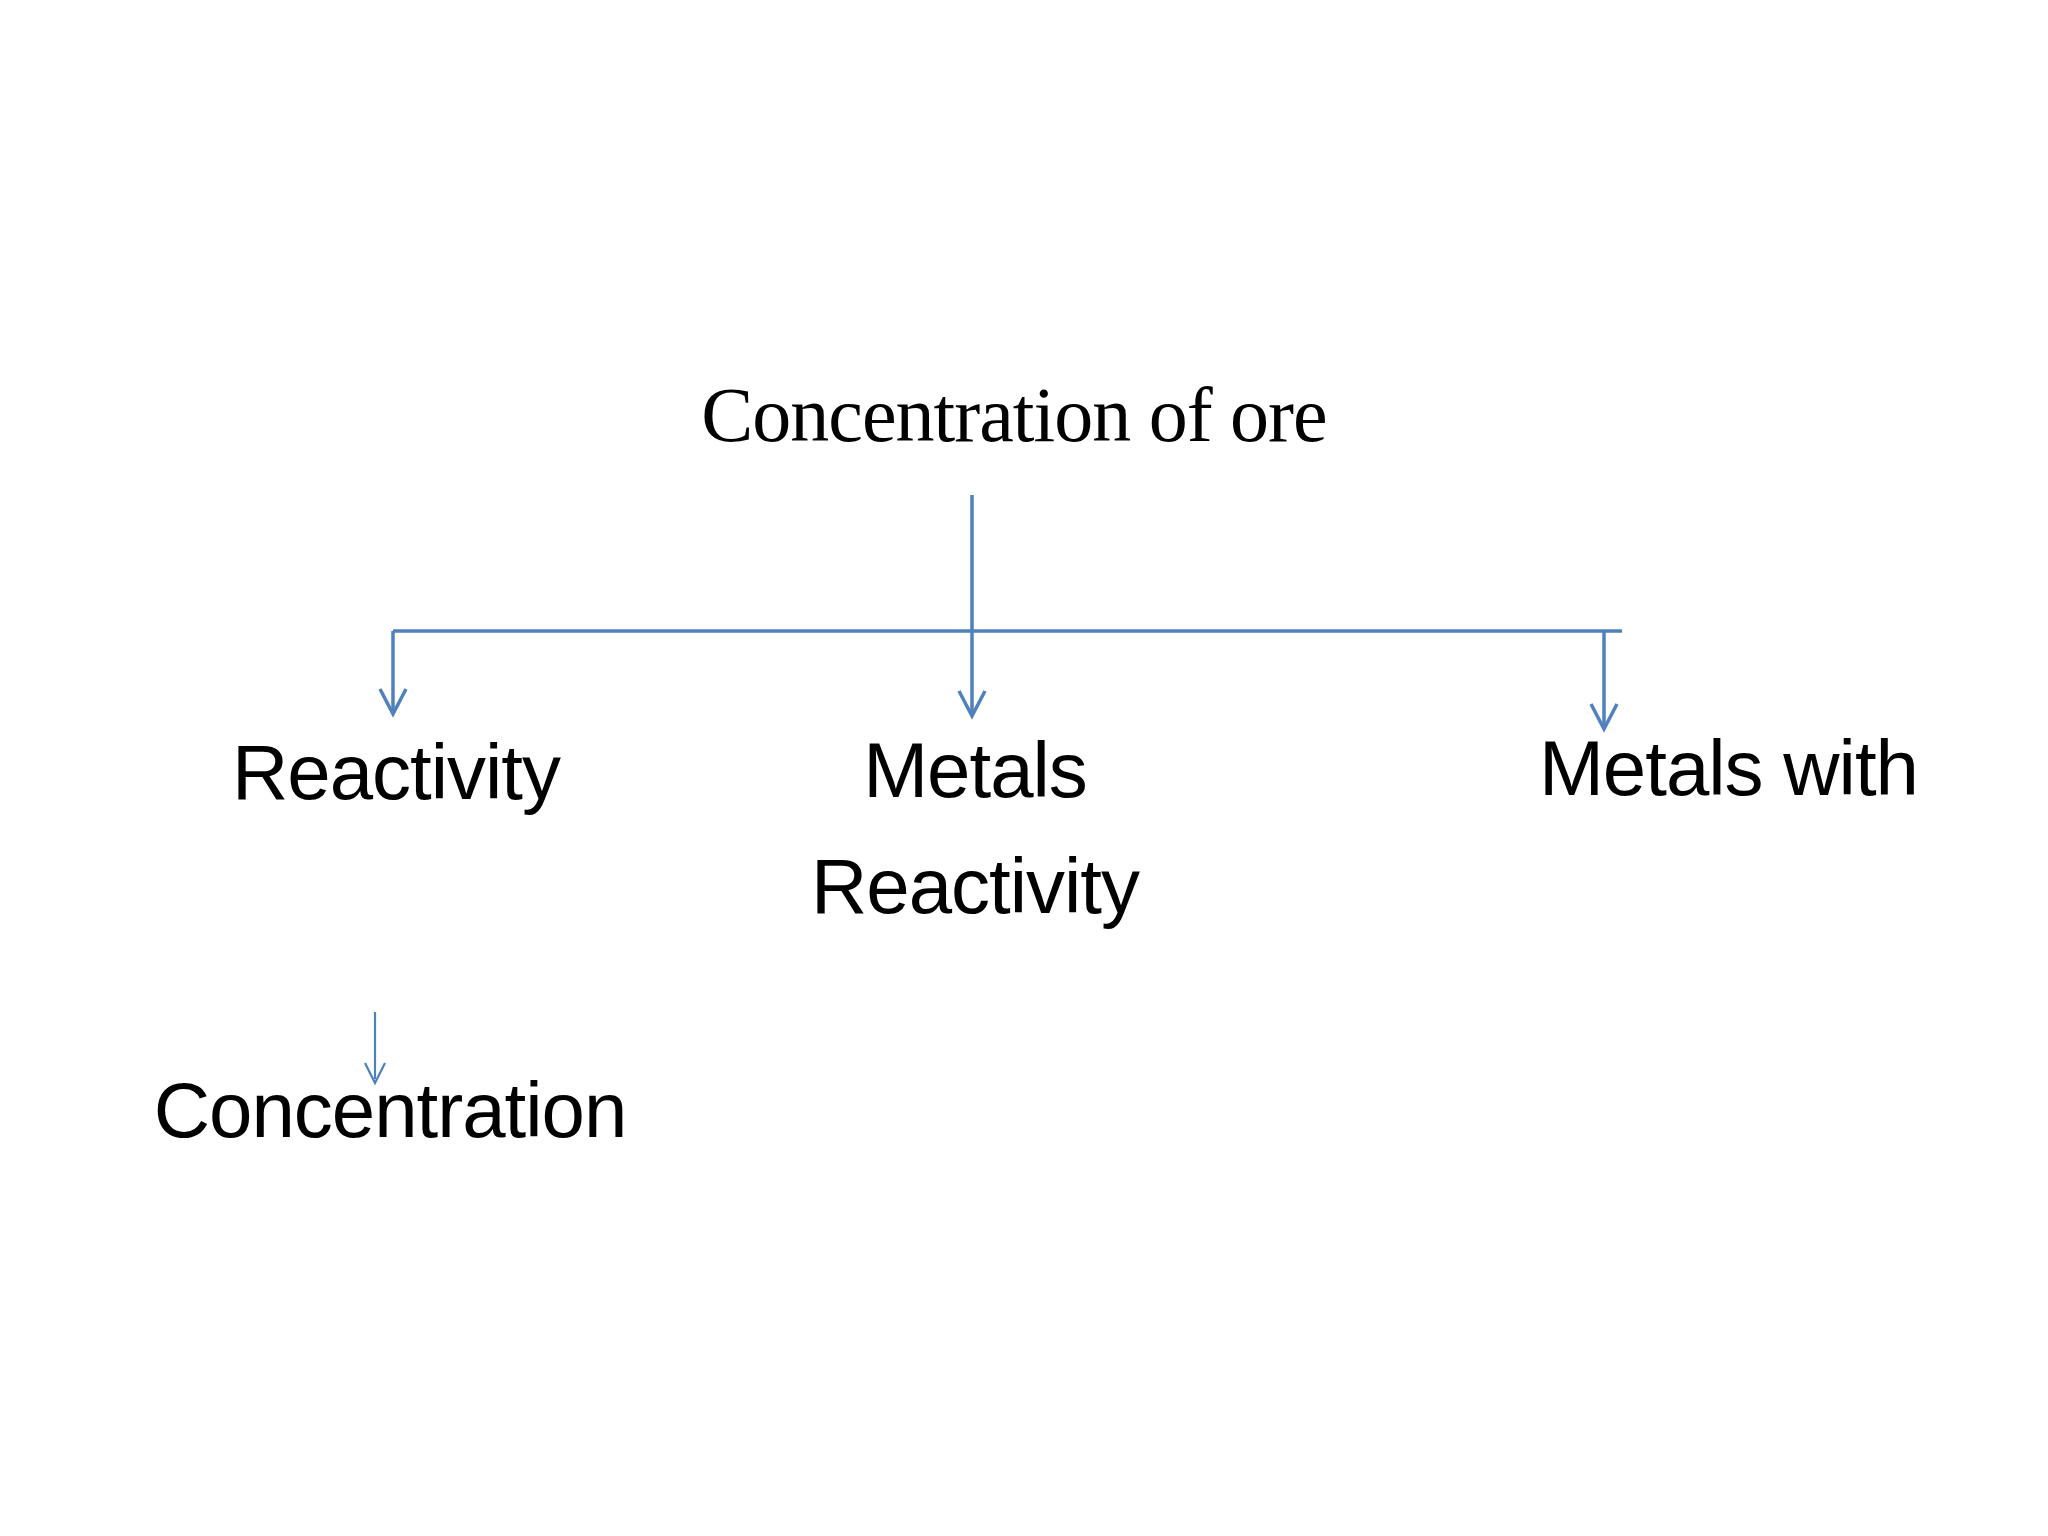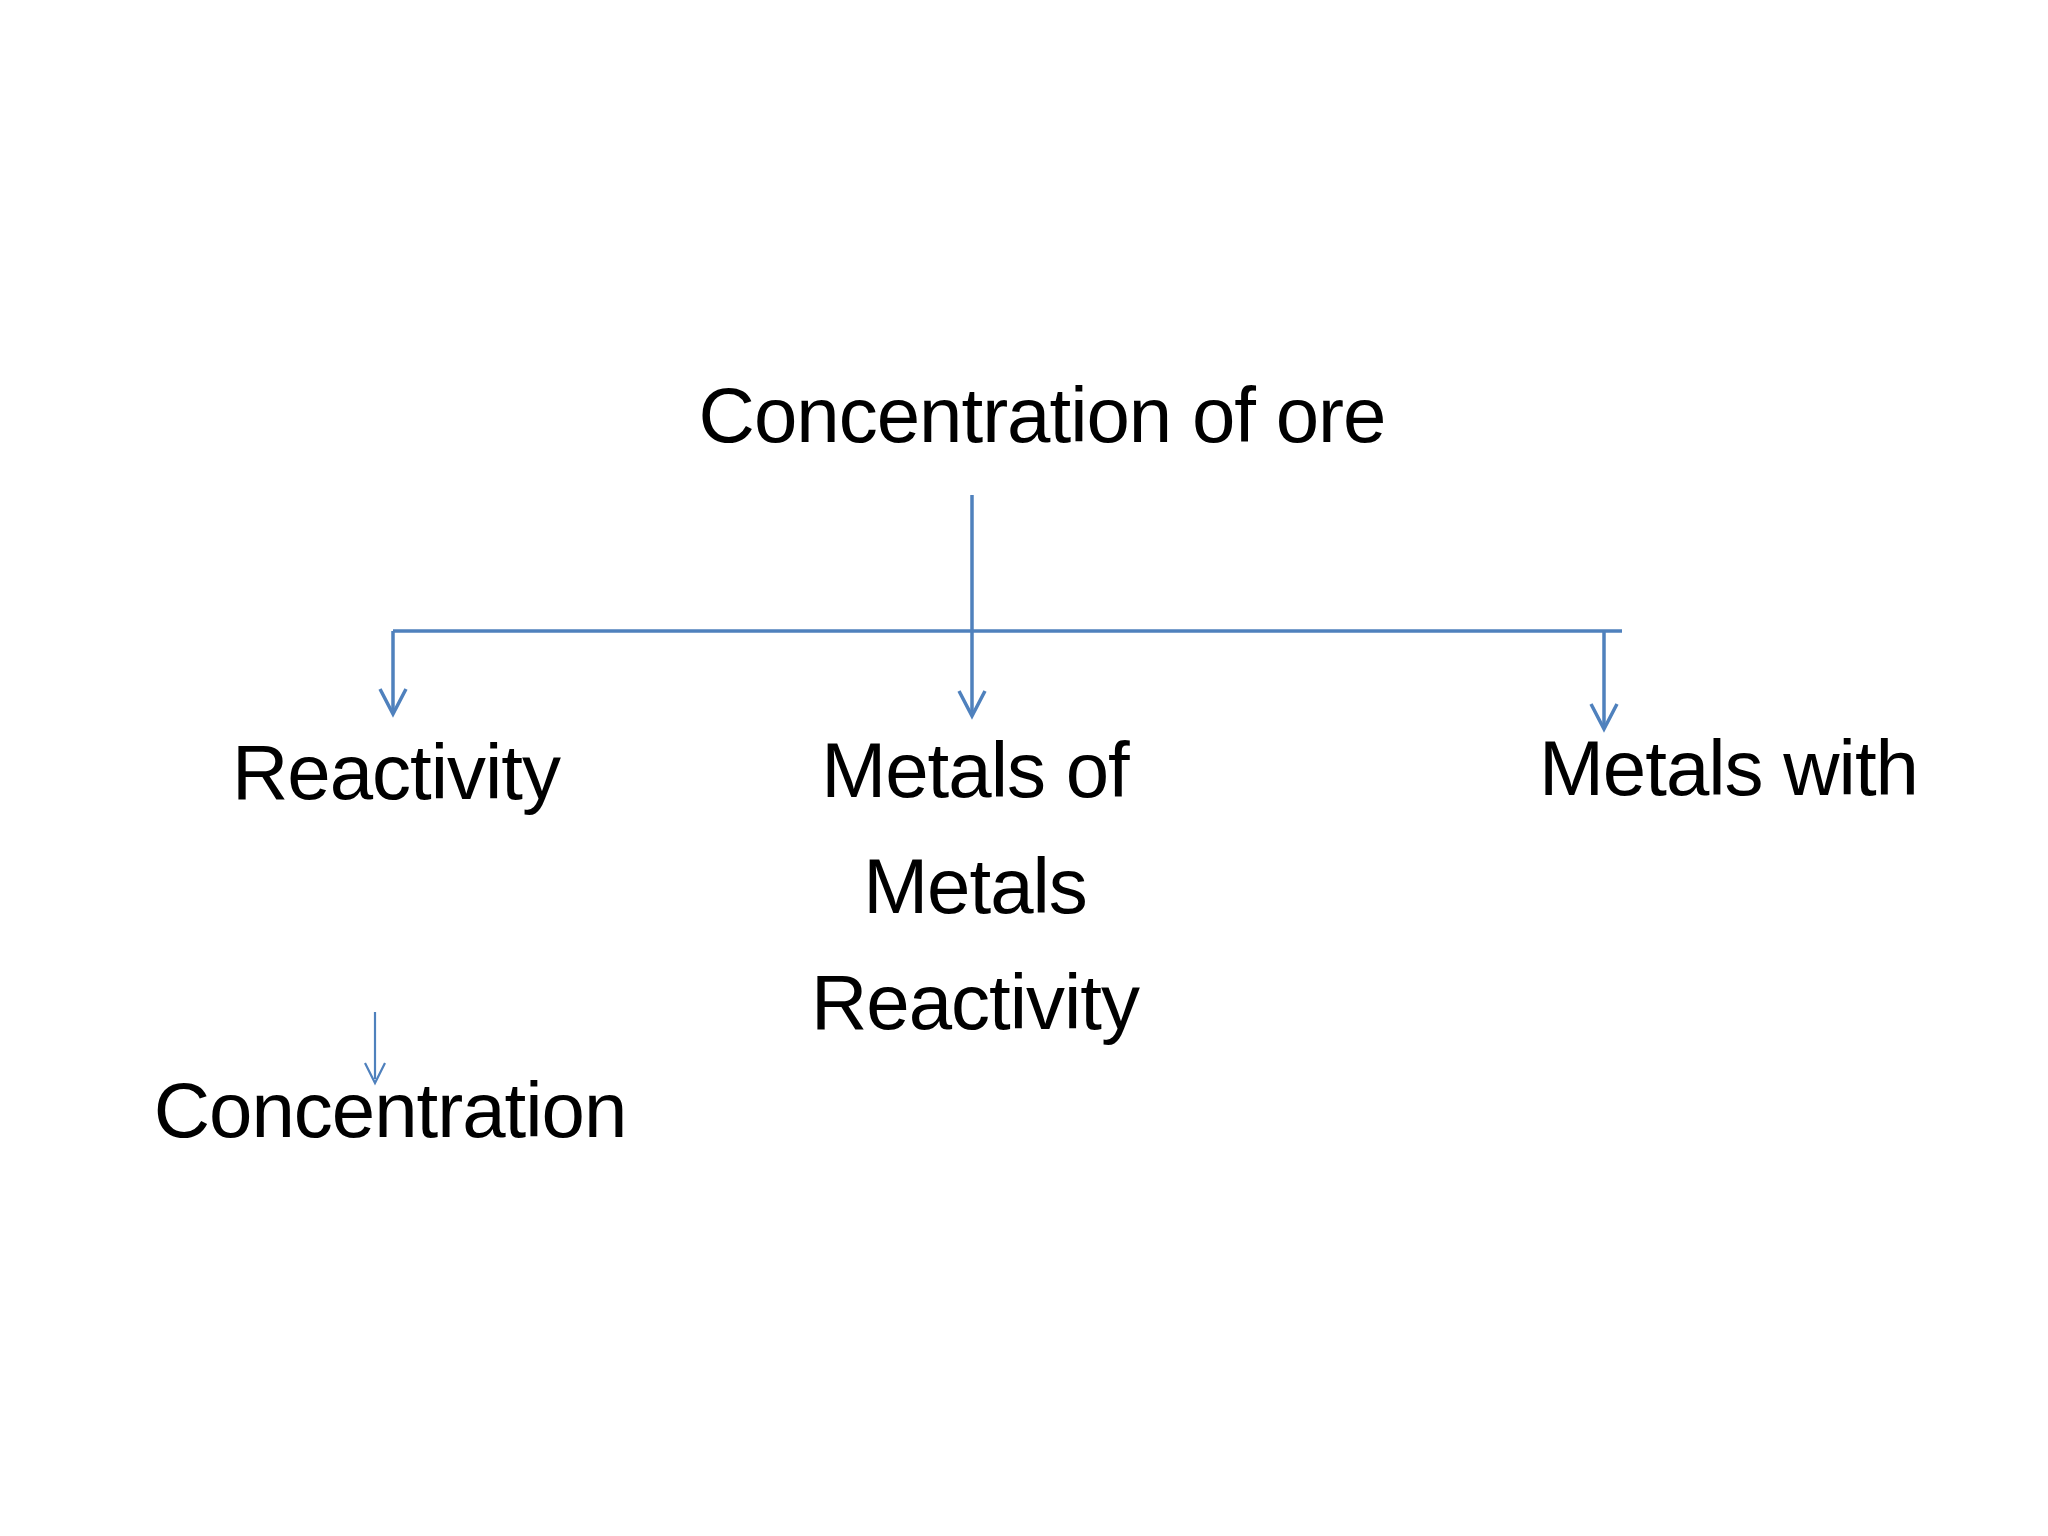--- a/index.html
+++ b/index.html
@@ -19,23 +19,24 @@
   .node {
     position: absolute;
     font-size: 78px;
     line-height: 116px;
     letter-spacing: -1px;
     white-space: nowrap;
   }
   .center { text-align: center; }
   .left-align { text-align: right; }
   #title-node {
-    left: 542px;
+    left: 514px;
     top: 357px;
     width: 1000px;
+    font-family: Liberation Serif, serif;
   }
   #high-node {
     left: 96px;
     top: 714px;
     width: 600px;
   }
   #medium-node {
     left: 675px;
     top: 712px;
     width: 600px;
@@ -87,21 +88,20 @@
     <polyline class="stroke w-thin" points="365,1063 375,1083 385,1063"></polyline>
   </svg>
 
   <div id="title-node" class="node center">Concentration of ore</div>
 
   <div id="high-node" class="node center">
     <div>Reactivity</div>
   </div>
 
   <div id="medium-node" class="node center">
-    <div>Metals of</div>
     <div>Metals</div>
     <div>Reactivity</div>
   </div>
 
   <div id="low-node" class="node left-align">
     <div>Metals with</div>
   </div>
 
   <div id="electrolysis-node" class="node center">
     <div>Concentration</div>

